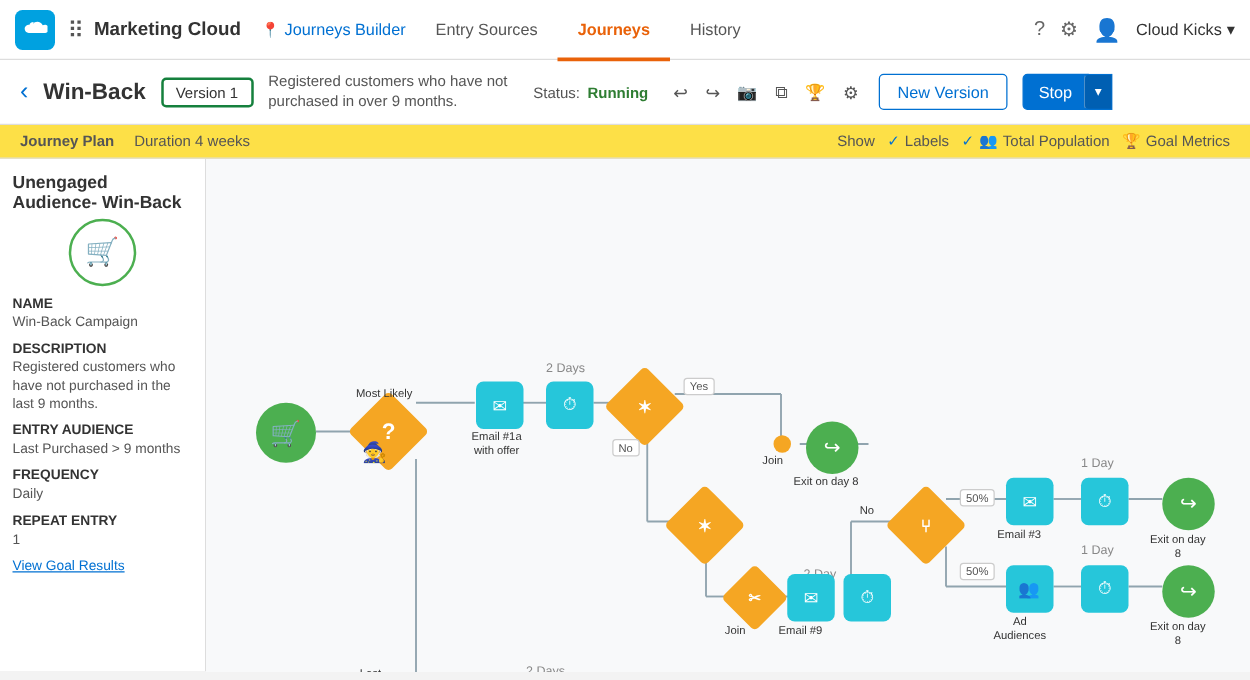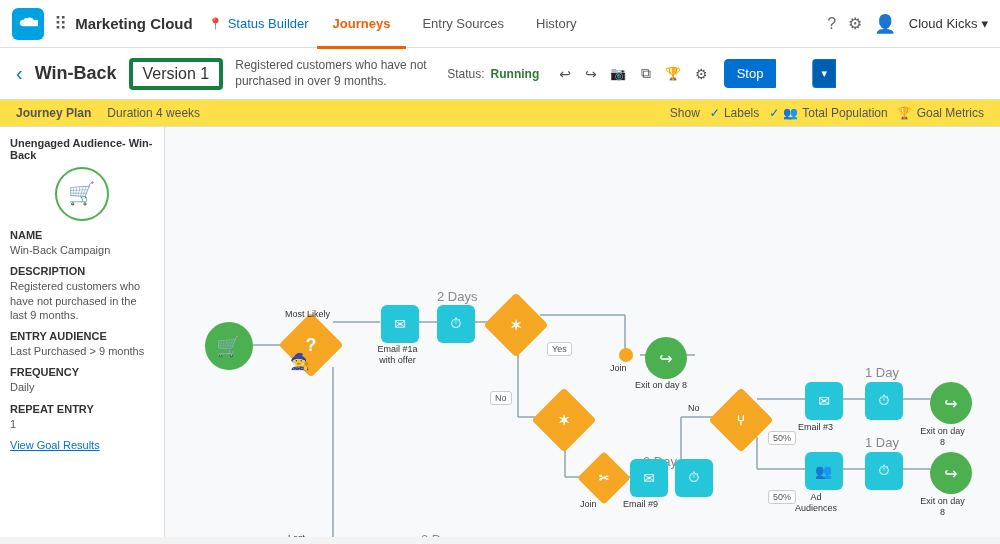--- a/index.html
+++ b/index.html
@@ -34,23 +34,23 @@
     
     .toolbar {
       display: flex; align-items: center;
       background: #fff; height: 52px;
       border-bottom: 1px solid #ddd;
       padding: 0 16px; gap: 12px;
     }
     .back-btn { color: #0070d2; font-size: 16px; cursor: pointer; }
     .journey-title { font-size: 18px; font-weight: 600; color: #333; }
     .version-badge {
-      background: #fff; border: 4px solid #15803d;
+      background: #fff; border: 2px solid #15803d;
       border-radius: 4px; padding: 3px 10px;
-      font-size: 16px; color: #333;
+      font-size: 12px; color: #333;
     }
     .journey-desc { font-size: 12px; color: #555; max-width: 200px; line-height: 1.3; }
     .status-area { display: flex; align-items: center; gap: 6px; font-size: 12px; }
     .status-label { color: #555; }
     .status-value { color: #2e7d32; font-weight: 600; }
     .toolbar-actions { display: flex; align-items: center; gap: 6px; margin-left: 4px; }
     .tool-icon { color: #555; font-size: 14px; cursor: pointer; padding: 4px; border-radius: 3px; }
     .new-version-btn {
       background: #fff; border: 1px solid #0070d2; color: #0070d2;
       padding: 6px 14px; border-radius: 4px; font-size: 13px; cursor: pointer;
@@ -60,21 +60,21 @@
       background: #0070d2; border: 1px solid #0070d2; color: #fff;
       padding: 6px 12px; border-radius: 4px; font-size: 13px; cursor: pointer;
       font-weight: 500; display: flex; align-items: center; gap: 4px;
     }
     .stop-btn-dropdown {
       background: #005fb2; border-left: 1px solid rgba(255,255,255,0.4);
       border: 1px solid #0070d2; border-left: 1px solid rgba(255,255,255,0.3);
       color: #fff; padding: 6px 8px; border-radius: 0 4px 4px 0;
       font-size: 11px; cursor: pointer; margin-left: -4px;
     }
-    .stop-group { display: flex; gap: 40px; }
+    .stop-group { display: flex; }
     .stop-group .stop-btn { border-radius: 4px 0 0 4px; }
 
     
     .journey-plan-bar {
       background: #fde047; border-bottom: 1px solid #ddd;
       padding: 6px 16px; display: flex; align-items: center;
       font-size: 12px; color: #555; gap: 16px;
     }
     .journey-plan-bar .label { font-weight: 600; }
     .show-area { margin-left: auto; display: flex; align-items: center; gap: 10px; }
@@ -89,21 +89,21 @@
 
     
     .left-panel {
       width: 165px; min-width: 165px;
       background: #fff; border-right: 1px solid #ddd;
       padding: 10px; overflow-y: auto; font-size: 11px;
     }
     .panel-section-title { font-weight: 700; color: #333; font-size: 11px; margin-bottom: 2px; margin-top: 8px; }
     .panel-section-title:first-child { margin-top: 0; }
     .panel-value { color: #555; font-size: 11px; margin-bottom: 4px; line-height: 1.3; }
-    .audience-title { font-size: 11px; font-weight: 600; color: #333; margin-bottom: 6px; }
+    .audience-title { font-size: 14px; font-weight: 600; color: #333; margin-bottom: 6px; }
     .cart-icon-circle {
       width: 54px; height: 54px; background: #fff;
       border: 2px solid #4caf50; border-radius: 50%;
       display: flex; align-items: center; justify-content: center;
       margin: 0 auto 8px;
     }
     .view-results { color: #0070d2; font-size: 11px; cursor: pointer; text-decoration: underline; margin-top: 8px; display: block; }
 
     
     .canvas {
@@ -151,46 +151,46 @@
       position: absolute; font-size: 9px; color: #333; text-align: center; line-height: 1.2;
     }
 
     
     .connector-svg { position: absolute; top: 0; left: 0; width: 100%; height: 100%; pointer-events: none; }
     .connector-svg path, .connector-svg line { stroke: #90a4ae; stroke-width: 1.5; fill: none; }
 
     
     .split-tag {
       position: absolute; font-size: 9px; background: #fff;
-      border: 1px solid #ccc; border-radius: 3px; padding: 1px 4px; color: #555; margin-top: 40px;
-    }
-
-    .day-label { position: absolute; font-size: 13px; color: #888; }
+      border: 1px solid #ccc; border-radius: 3px; padding: 1px 4px; color: #555;
+    }
+
+    .day-label { position: absolute; font-size: 10px; color: #888; }
   </style>
 </head>
 <body>
 
 <nav class="top-nav">
   <div class="salesforce-logo">
     <svg viewBox="0 0 52 38" fill="none" xmlns="http://www.w3.org/2000/svg">
       <path d="M21.5 6.5C23.8 3.8 27.1 2 30.8 2C35.7 2 39.9 5 42 9.3C43.7 8.3 45.7 7.8 47.8 8C52.3 8.5 55.8 12.4 55.5 17C55.2 21.3 51.8 24.7 47.5 25H13C8.3 25 4.5 21.2 4.5 16.5C4.5 12.2 7.7 8.6 11.9 8C12.6 8.1 13.3 8.2 14 8.5C15.5 4.8 19.1 2.2 23.3 2.5" fill="#fff"></path>
     </svg>
   </div>
   <span class="app-grid-icon">⠿</span>
   <span class="app-name">Marketing Cloud</span>
   <span style="color:#aaa;margin-right:4px;">📍</span>
   <span class="breadcrumb-item">
-    <span>Status Builder</span>
+    <span>Journeys Builder</span>
   </span>
   <div class="nav-tabs">
+    <div class="nav-tab">
+      <span>Entry Sources</span>
+    </div>
     <div class="nav-tab" style="color:#e96209;border-bottom:3px solid #e96209;font-weight:600;">
       <span>Journeys</span>
-    </div>
-    <div class="nav-tab">
-      <span>Entry Sources</span>
     </div>
     <div class="nav-tab">
       <span>History</span>
     </div>
   </div>
   <div class="nav-right">
     <span class="nav-icon">?</span>
     <span class="nav-icon">⚙</span>
     <span class="nav-icon" style="font-size:18px;">👤</span>
     <span class="org-switcher">
@@ -210,20 +210,21 @@
     <span class="status-value">Running</span>
   </div>
   <div class="toolbar-actions">
     <span class="tool-icon" title="Undo">↩</span>
     <span class="tool-icon" title="Redo">↪</span>
     <span class="tool-icon" title="Screenshot" style="font-size:13px;">📷</span>
     <span class="tool-icon" title="Copy">⧉</span>
     <span class="tool-icon" title="Goal" style="font-size:13px;">🏆</span>
     <span class="tool-icon" title="Settings">⚙</span>
   </div>
+  <button class="new-version-btn">New Version</button>
   <div class="stop-group">
     <button class="stop-btn">
       <span>Stop</span>
     </button>
     <button class="stop-btn stop-btn-dropdown">▾</button>
   </div>
 </div>
 
 <div class="journey-plan-bar">
   <span class="label">Journey Plan</span>

